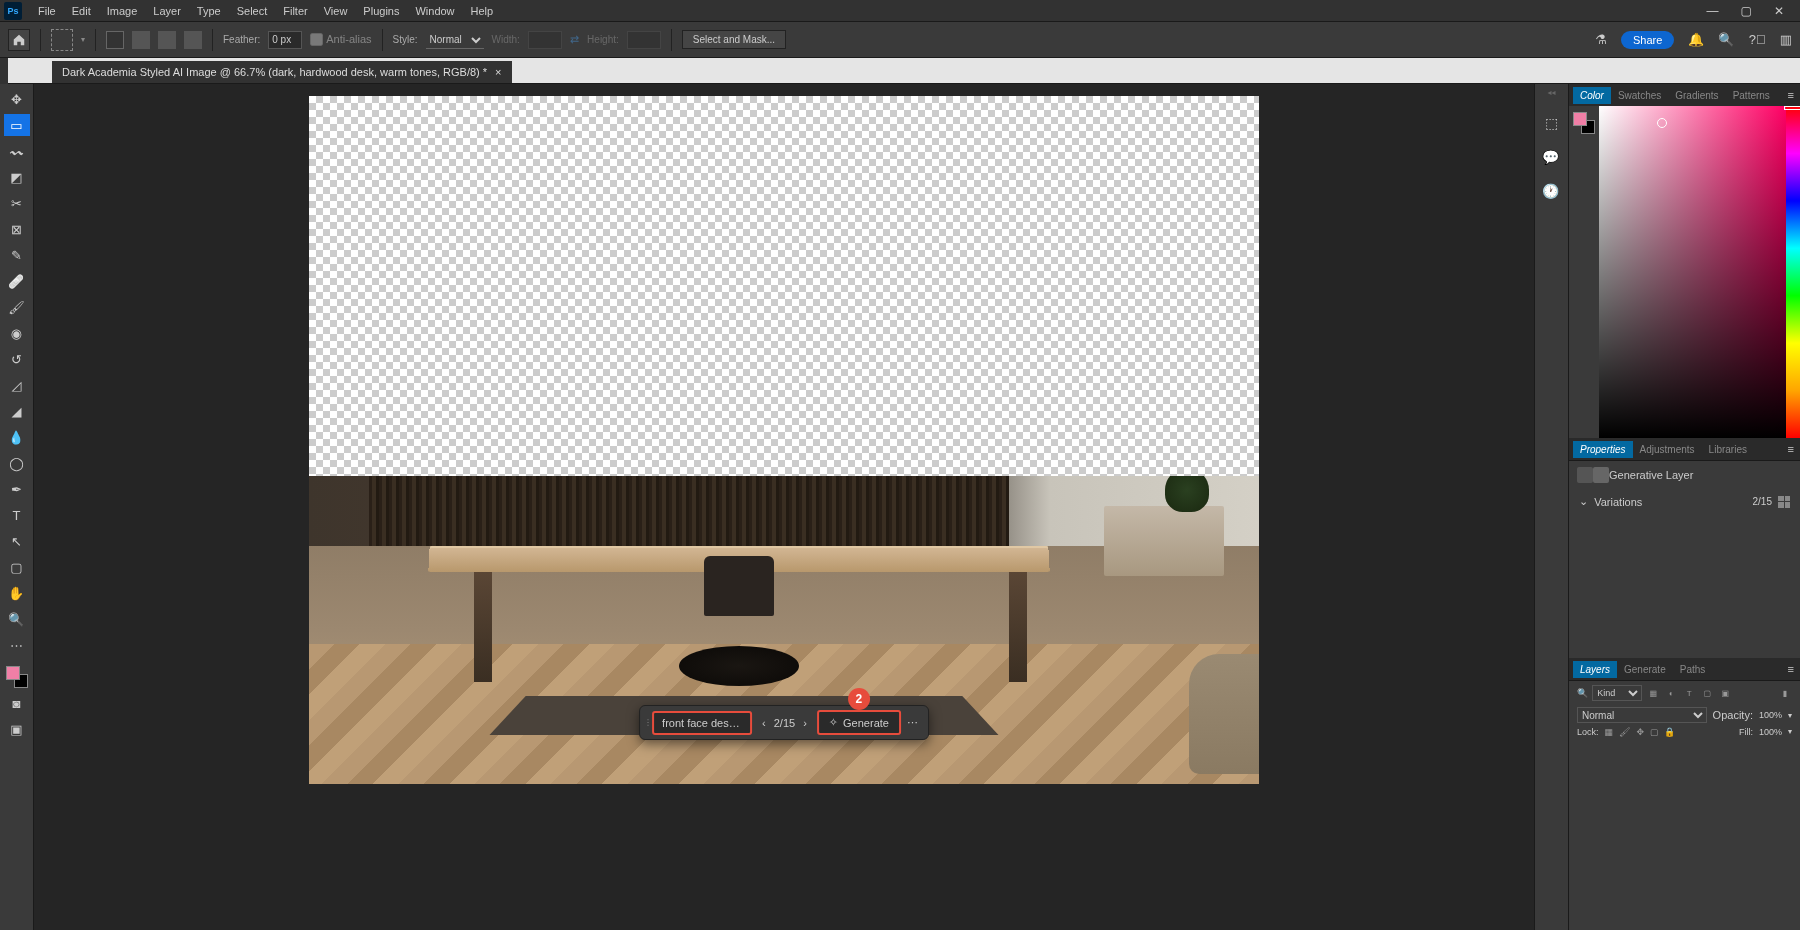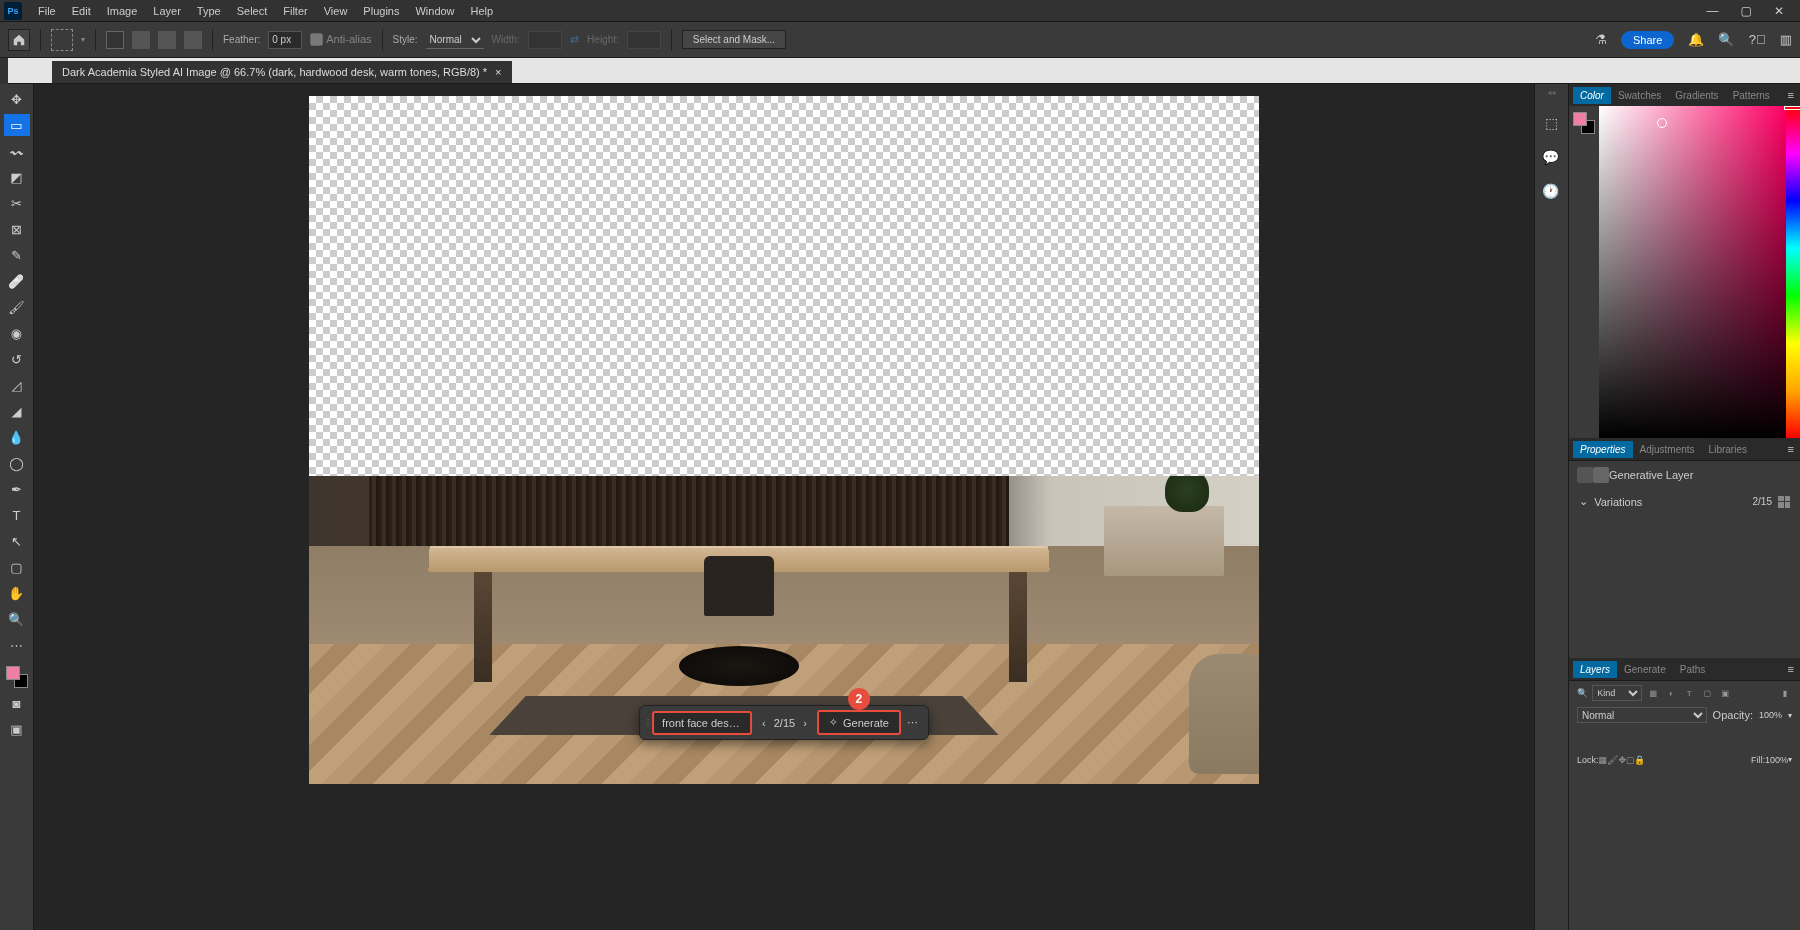--- a/index.html
+++ b/index.html
@@ -114,21 +114,21 @@
 .grid-icon { width: 12px; height: 12px; display: grid; grid-template-columns: 1fr 1fr; gap: 1px; cursor: pointer; }
 .grid-icon div { background: #888; }
 
 
 .layers-panel { flex: 1; border-top: 1px solid #1a1a1a; display: flex; flex-direction: column; min-height: 0; }
 .layers-filter { display: flex; align-items: center; gap: 4px; padding: 4px 8px; }
 .filter-select { background: #3a3a3a; border: 1px solid #555; color: #ccc; font-size: 9px; height: 16px; width: 50px; }
 .filter-icon { width: 14px; height: 14px; font-size: 8px; display: flex; align-items: center; justify-content: center; color: #999; cursor: pointer; }
 .layers-mode { display: flex; align-items: center; gap: 6px; padding: 2px 8px; }
 .mode-select { background: #3a3a3a; border: 1px solid #555; color: #ccc; font-size: 10px; height: 16px; flex: 1; }
-.layers-lock { display: flex; align-items: flex-start; padding: 2px 8px; font-size: 9px; margin-top: 28px; }
+.layers-lock { display: flex; align-items: flex-start; gap: 6px; padding: 2px 8px; font-size: 9px; }
 .lock-icon { cursor: pointer; color: #999; }
 .layers-list { flex: 1; overflow: hidden; }
 .layer-row { display: flex; align-items: center; gap: 4px; padding: 3px 6px; font-size: 9px; border-bottom: 1px solid #2a2a2a; }
 .layer-row .vis { width: 14px; cursor: pointer; text-align: center; }
 .layer-thumb { width: 28px; height: 22px; background: linear-gradient(#8a7860,#6a5a48); border: 1px solid #222; }
 .layer-mask { width: 28px; height: 22px; background: #fff; border: 1px solid #222; position: relative; }
 .layer-mask::after { content: ""; position: absolute; inset: 4px 2px 10px 2px; background: #000; }
 .layer-name { overflow: hidden; white-space: nowrap; text-overflow: ellipsis; flex: 1; }
 
 svg { width: 14px; height: 14px; }

